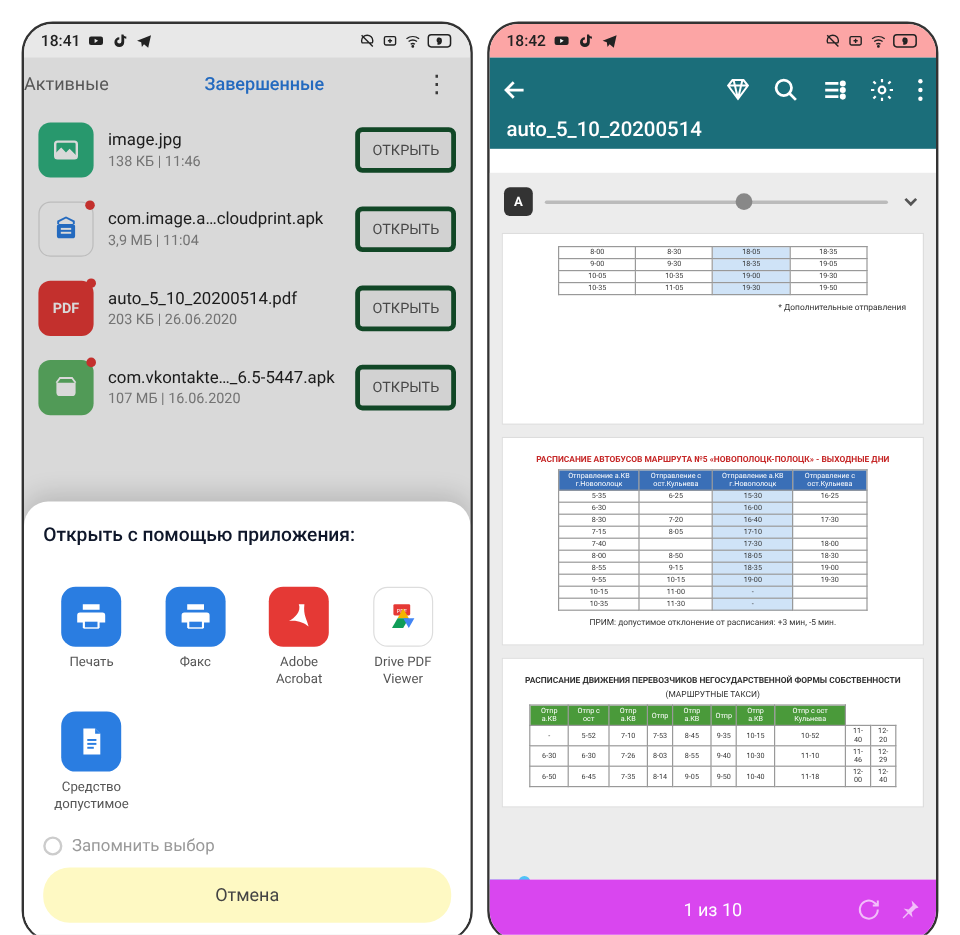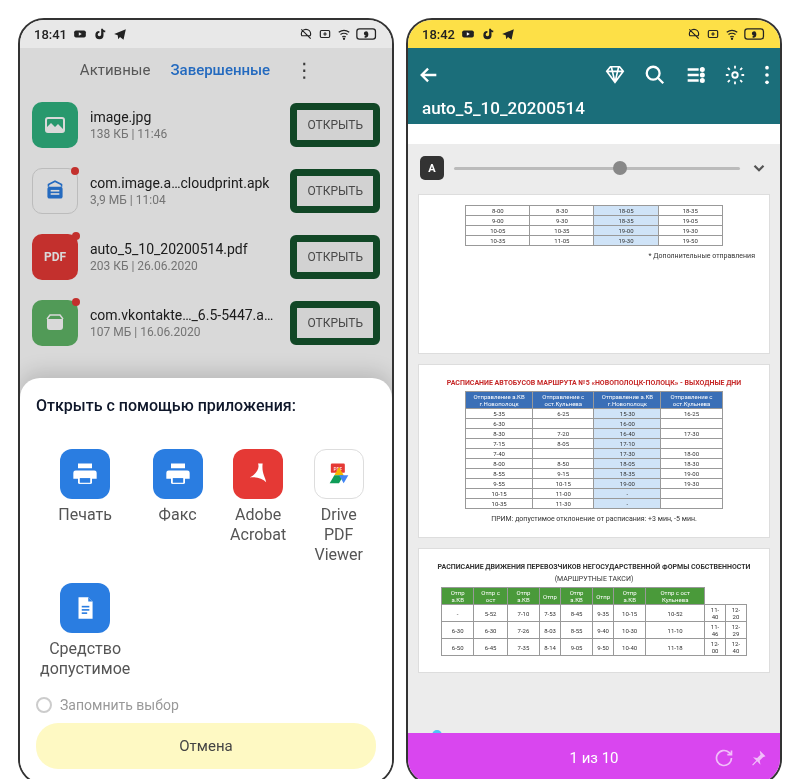--- a/index.html
+++ b/index.html
@@ -6,45 +6,45 @@
 body { background: #fff; width: 800px; height: 779px; position: relative; }
 .phones { display: flex; gap: 12px; padding: 18px; border-radius: 19px; }
 .phone { width: 388px; height: 767px; border: 2px solid #333; border-radius: 26px; overflow: hidden; position: relative; background: #fff; }
 
 
 .statusbar { height: 28px; display: flex; align-items: center; justify-content: space-between; padding: 0 14px; font-size: 13px; font-weight: 500; }
 .sb-left { display: flex; align-items: center; gap: 6px; }
 .sb-right { display: flex; align-items: center; gap: 5px; }
 .sb-ico { width: 14px; height: 14px; }
 .phone-left .statusbar { background: #e8e8e8; color: #222; }
-.phone-right .statusbar { background: #fde047; color: #222; }
+.phone-right .statusbar { background: #fca5a5; color: #222; }
 
 
 .phone-left .backdrop { position: absolute; inset: 28px 0 0 0; background: #fff; filter: brightness(0.85); }
-.dl-tabs { height: 44px; display: flex; align-items: center; justify-content: center; padding-right: 14px; gap: 20px; background: #fff; font-size: 15px; }
+.dl-tabs { height: 44px; display: flex; align-items: center; justify-content: space-between; padding-right: 14px; gap: 20px; background: #fff; font-size: 15px; }
 .dl-tabs .tab { color: #666; }
 .dl-tabs .tab.active { color: #2a7de1; font-weight: 500; }
 .dl-tabs .more { font-size: 20px; color: #444; padding: 0 4px; }
 .dl-list { }
 .dl-item { display: flex; align-items: center; padding: 10px 12px; gap: 12px; }
 .dl-icon { width: 46px; height: 46px; border-radius: 10px; display: flex; align-items: center; justify-content: center; position: relative; flex-shrink: 0; }
 .dl-dot { position: absolute; top: -2px; right: -2px; width: 8px; height: 8px; background: #e53935; border-radius: 50%; }
 .dl-meta { flex: 1; min-width: 0; }
 .dl-name { font-size: 14px; color: #222; white-space: nowrap; overflow: hidden; text-overflow: ellipsis; }
 .dl-sub { font-size: 12px; color: #888; margin-top: 2px; }
-.dl-btn { border: 7px solid #14532d; border-radius: 6px; padding: 8px 10px; font-size: 12px; color: #555; background: #f7f7f7; }
+.dl-btn { border: 4px solid #14532d; border-radius: 6px; padding: 8px 10px; font-size: 12px; color: #555; background: #f7f7f7; }
 
 
 .sheet { position: absolute; left: 0; right: 0; bottom: 0; background: #fff; border-radius: 20px 20px 0 0; padding: 18px 16px 14px; box-shadow: 0 -6px 20px rgba(0,0,0,0.15); }
 .sheet-title { font-size: 16px; font-weight: 500; color: #0f172a; margin-bottom: 30px; }
 .app-grid { display: grid; grid-template-columns: repeat(4, 1fr); gap: 10px 6px; }
 .app-cell { display: flex; flex-direction: column; align-items: center; gap: 6px; padding: 4px; border-radius: 8px; }
 .app-cell.highlight { outline: 3px solid #e53935; outline-offset: -2px; }
 .app-icon { width: 50px; height: 50px; border-radius: 12px; display: flex; align-items: center; justify-content: center; }
-.app-label { font-size: 16px; color: #555; text-align: center; line-height: 1.25; min-height: 30px; }
+.app-label { font-size: 11px; color: #555; text-align: center; line-height: 1.25; min-height: 30px; }
 .remember { display: flex; align-items: center; gap: 8px; margin: 14px 0 10px; color: #999; font-size: 14px; }
 .remember .radio { width: 16px; height: 16px; border: 2px solid #ccc; border-radius: 50%; }
 .cancel-btn { width: 100%; padding: 14px; border: none; background: #fef9c3; border-radius: 22px; font-size: 15px; color: #444; }
 
 
 .phone-right .app-toolbar { background: #1b6e7a; color: #fff; height: 76px; padding: 6px 10px 10px; }
 .tb-row { display: flex; align-items: center; justify-content: space-between; height: 42px; }
 .tb-icons { display: flex; align-items: center; gap: 18px; }
 .tb-icon { width: 22px; height: 22px; color: #fff; }
 .tb-title { font-size: 17px; font-weight: 500; margin-top: 2px; padding-left: 4px; }

